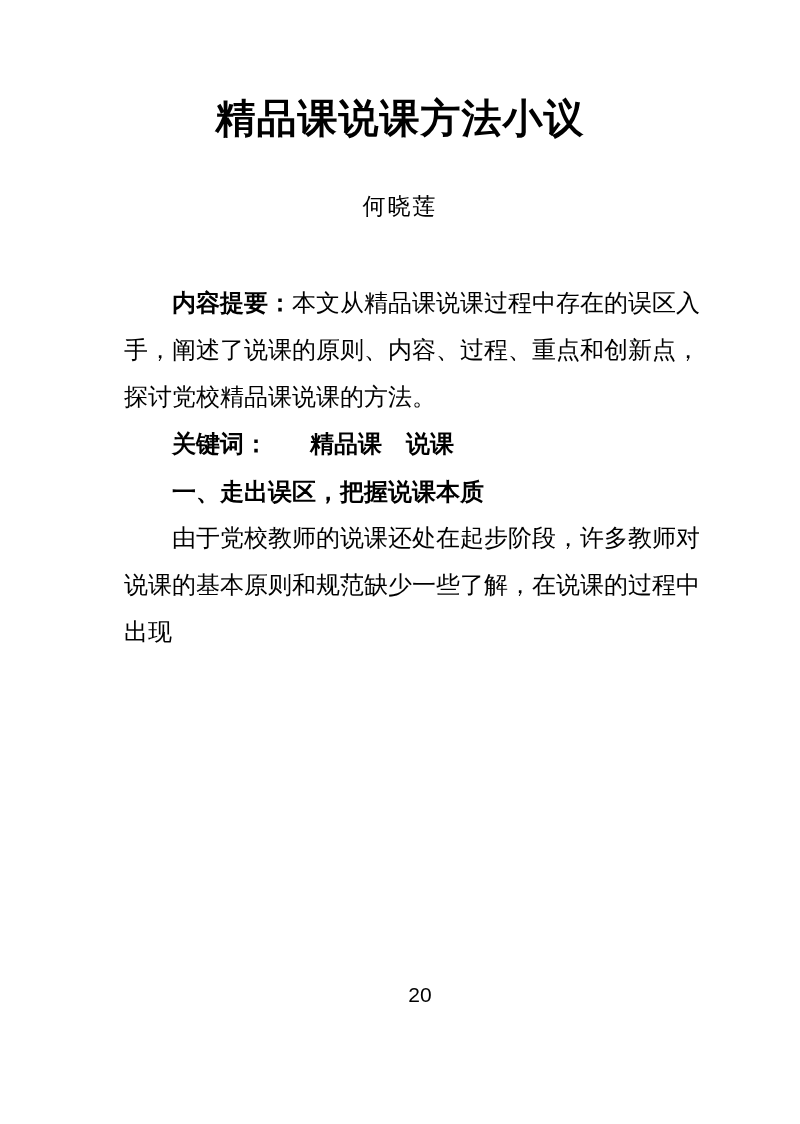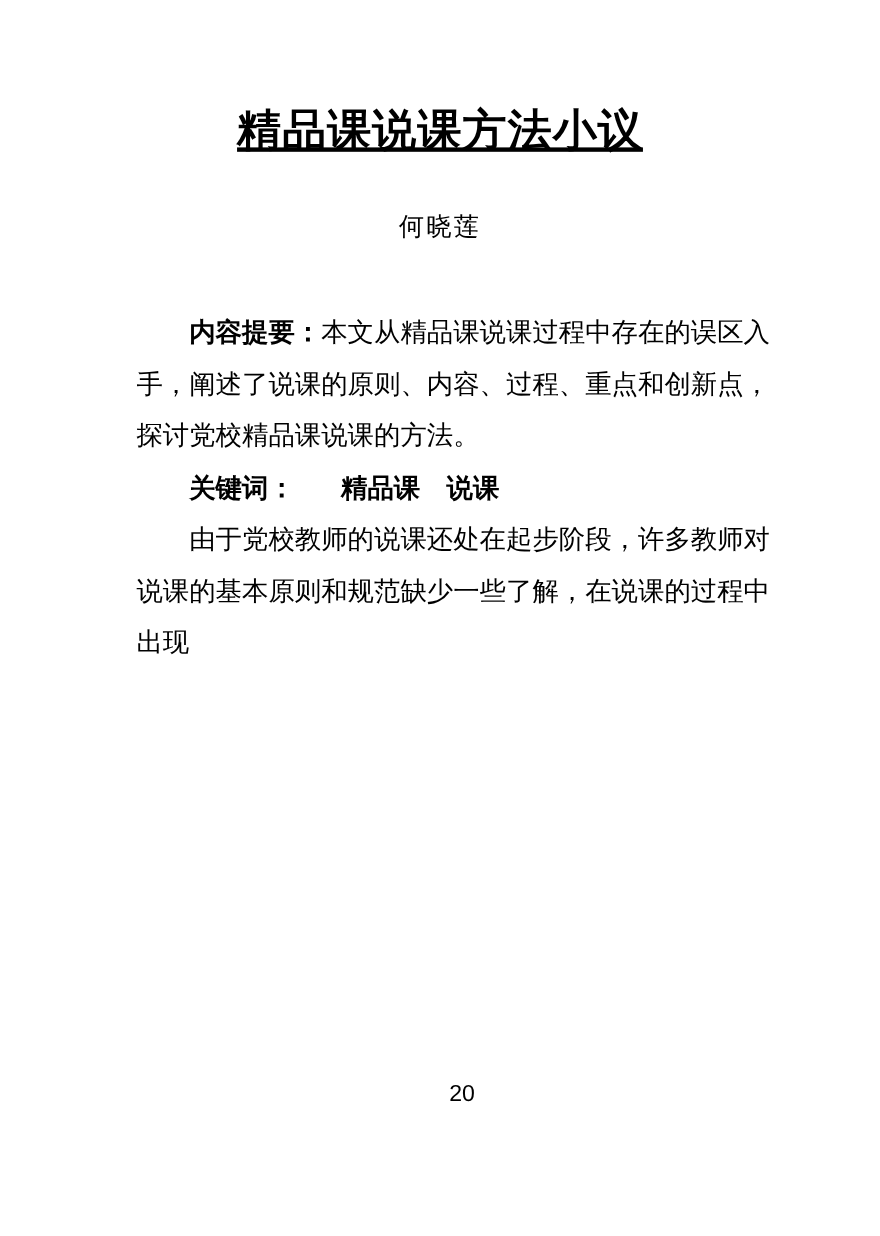--- a/index.html
+++ b/index.html
@@ -22,21 +22,20 @@
     top: 0;
     width: 600px;
   }
   .doc-title {
     margin: 97px 0 0 0;
     text-align: center;
     font-size: 40px;
     line-height: 44px;
     font-weight: bold;
     letter-spacing: 1px;
-    text-decoration: underline;
   }
   .doc-author {
     margin: 52px 0 0 0;
     text-align: center;
     font-size: 23px;
     line-height: 28px;
     font-weight: normal;
     letter-spacing: 2px;
   }
   .body-text {
@@ -50,21 +49,21 @@
     margin: 0;
     padding: 0;
     text-indent: 48px;
   }
   .bold-label {
     font-family: "Liberation Sans", "DejaVu Sans", sans-serif;
     font-weight: bold;
   }
   .keywords-line {
     text-indent: 48px;
-    font-family: Liberation Sans, sans-serif;
+    font-family: Liberation Serif, serif;
     font-weight: bold;
     text-align: left;
   }
   .kw-text {
     margin-left: 42px;
   }
   .section-heading {
     margin: 0;
     text-indent: 48px;
     font-family: "Liberation Sans", "DejaVu Sans", sans-serif;
@@ -95,20 +94,21 @@
 
     <div class="doc-author">何晓莲</div>
 
     <div class="body-text">
 
       <p><span class="bold-label">内容提要：</span><span>本文从精品课说课过程中存在的误区入手，阐述了说课的原则、内容、过程、重点和创新点，探讨党校精品课说课的方法。</span></p>
 
       <p class="keywords-line"><span>关键词：</span><span class="kw-text">精品课　说课</span></p>
 
 
+      <p class="section-heading">一、走出误区，把握说课本质</p>
 
       <p>由于党校教师的说课还处在起步阶段，许多教师对说课的基本原则和规范缺少一些了解，在说课的过程中出现</p>
 
     </div>
   </div>
 
   <div class="page-number">20</div>
 </div>
 
 </body></html>

